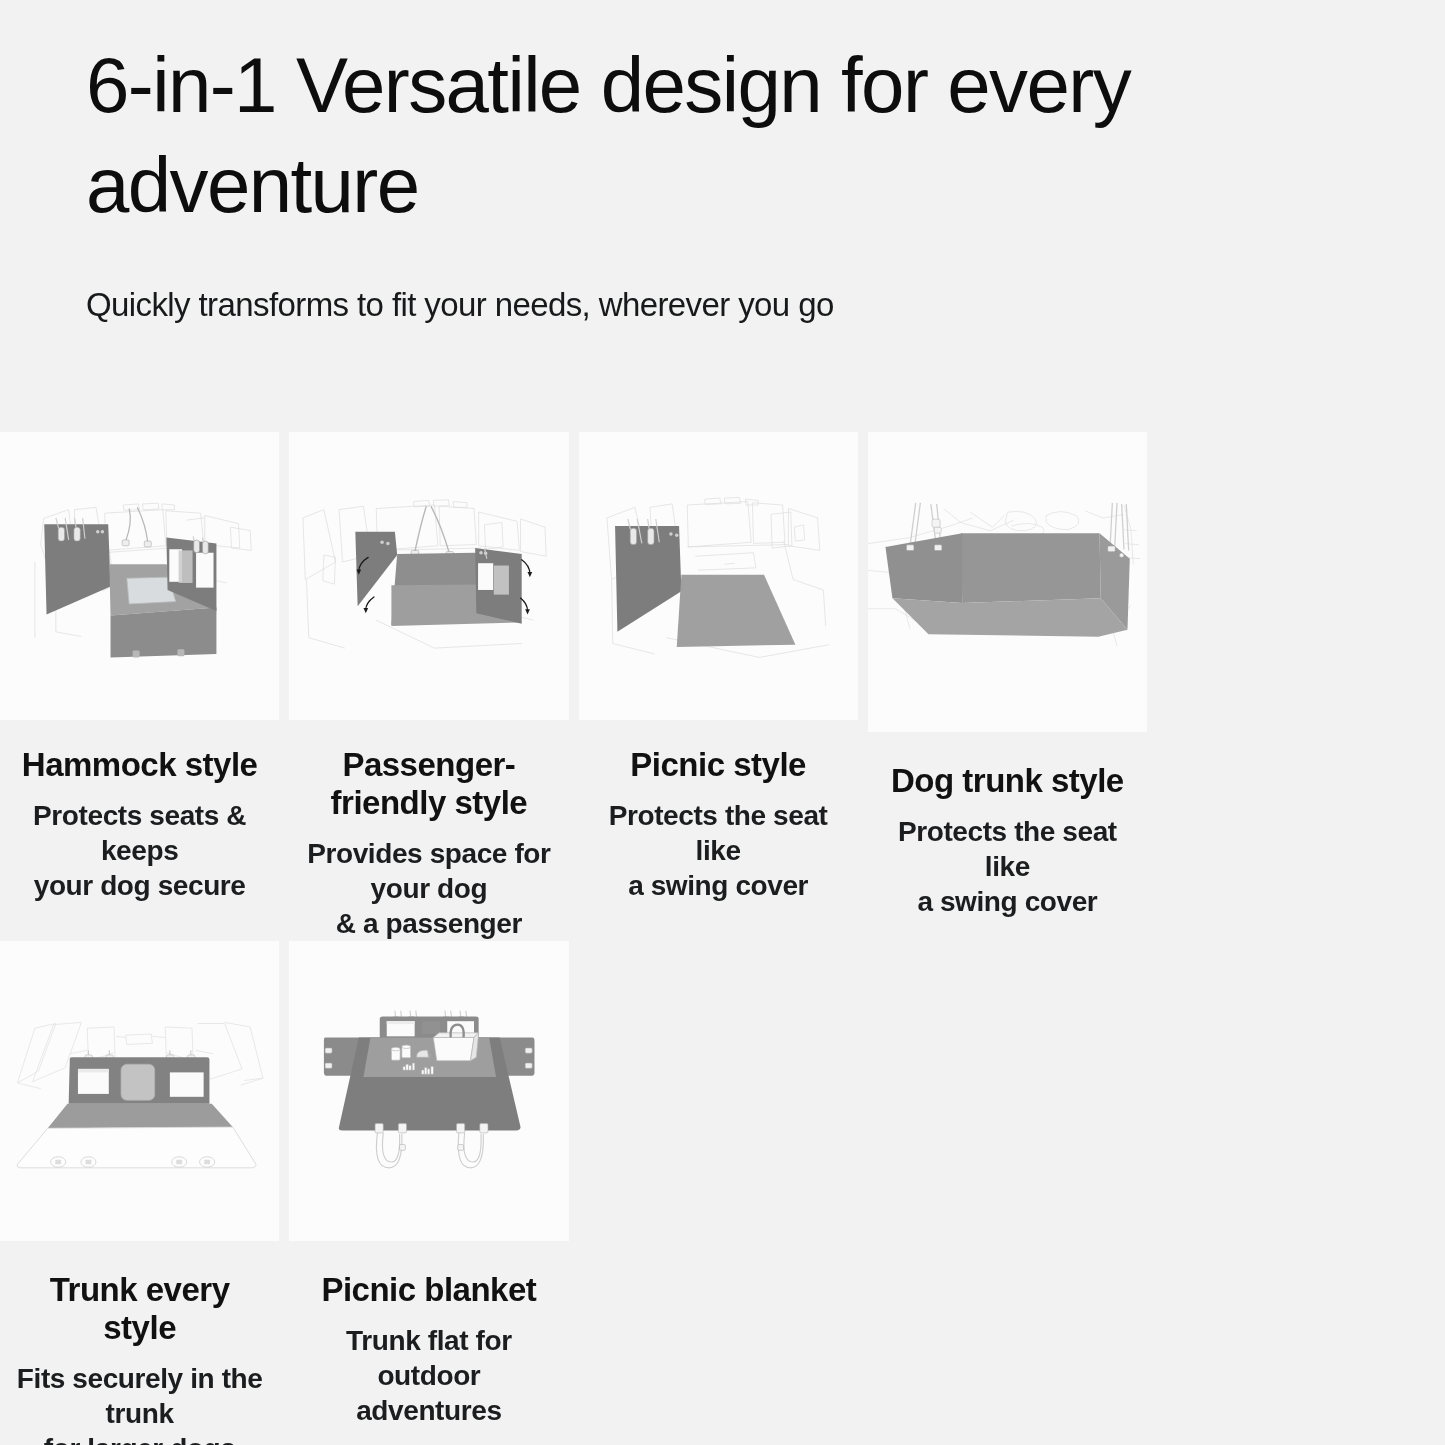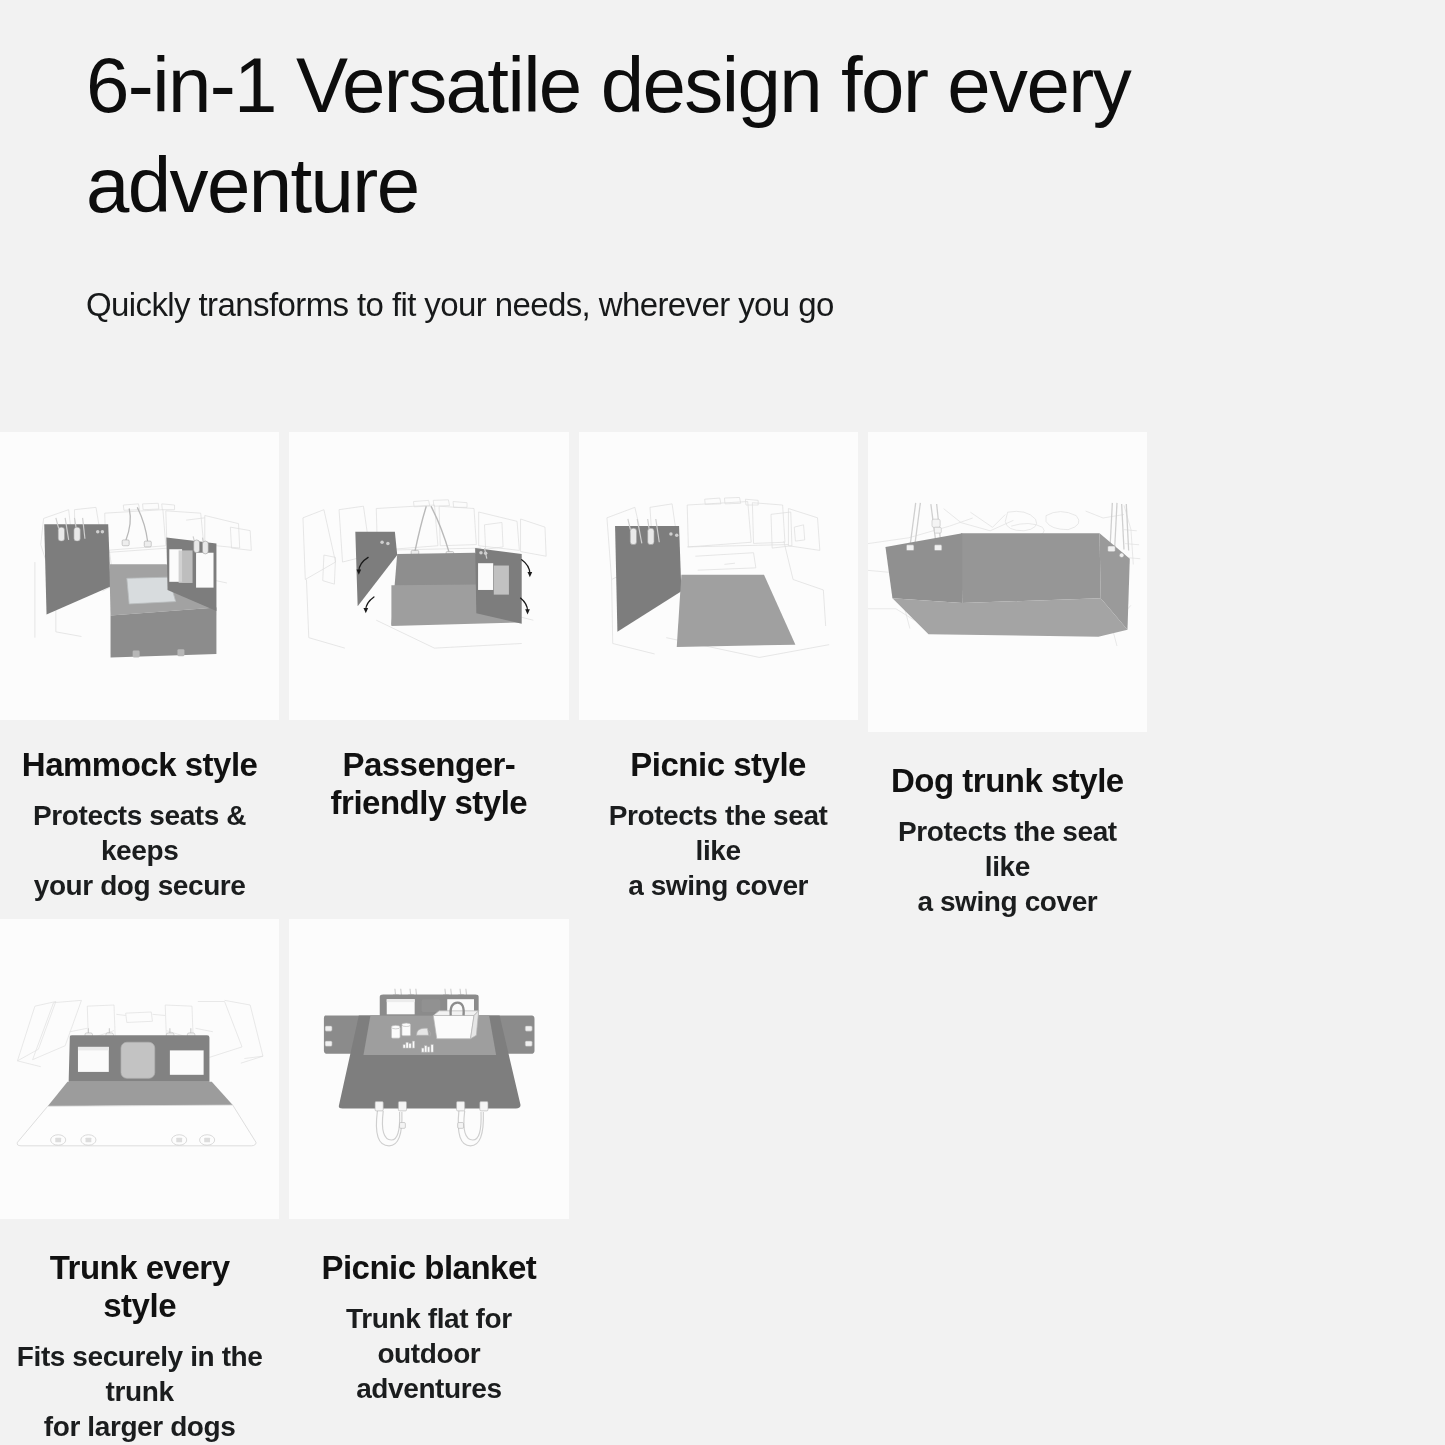--- a/index.html
+++ b/index.html
@@ -250,20 +250,22 @@
           <g fill="#1a1a1a">
             <path d="M120 142 l-4 -9 l8 0 z"></path>
             <path d="M132 208 l-4 -9 l8 0 z"></path>
             <path d="M414 146 l-4 -9 l8 0 z"></path>
             <path d="M410 210 l-4 -9 l8 0 z"></path>
           </g>
         </svg>
       </div>
       <div class="caption">
         <p class="cap-title">Passenger-friendly style</p>
+        <p class="cap-desc">Provides space for your dog
+&amp; a passenger</p>
       </div>
     </div>
 
     <div class="cell">
       <div class="thumb">
         <svg viewBox="0 0 480 288">
           <g stroke="#dcdcdc" stroke-width="1.2" fill="none" stroke-linejoin="round">
             <path d="M48 44 L96 26 L118 120 L56 150 Z"></path>
             <path d="M122 26 L160 20 L172 104 L128 118 Z"></path>
             <path d="M186 22 L290 16 L296 86 L188 94 Z"></path>

